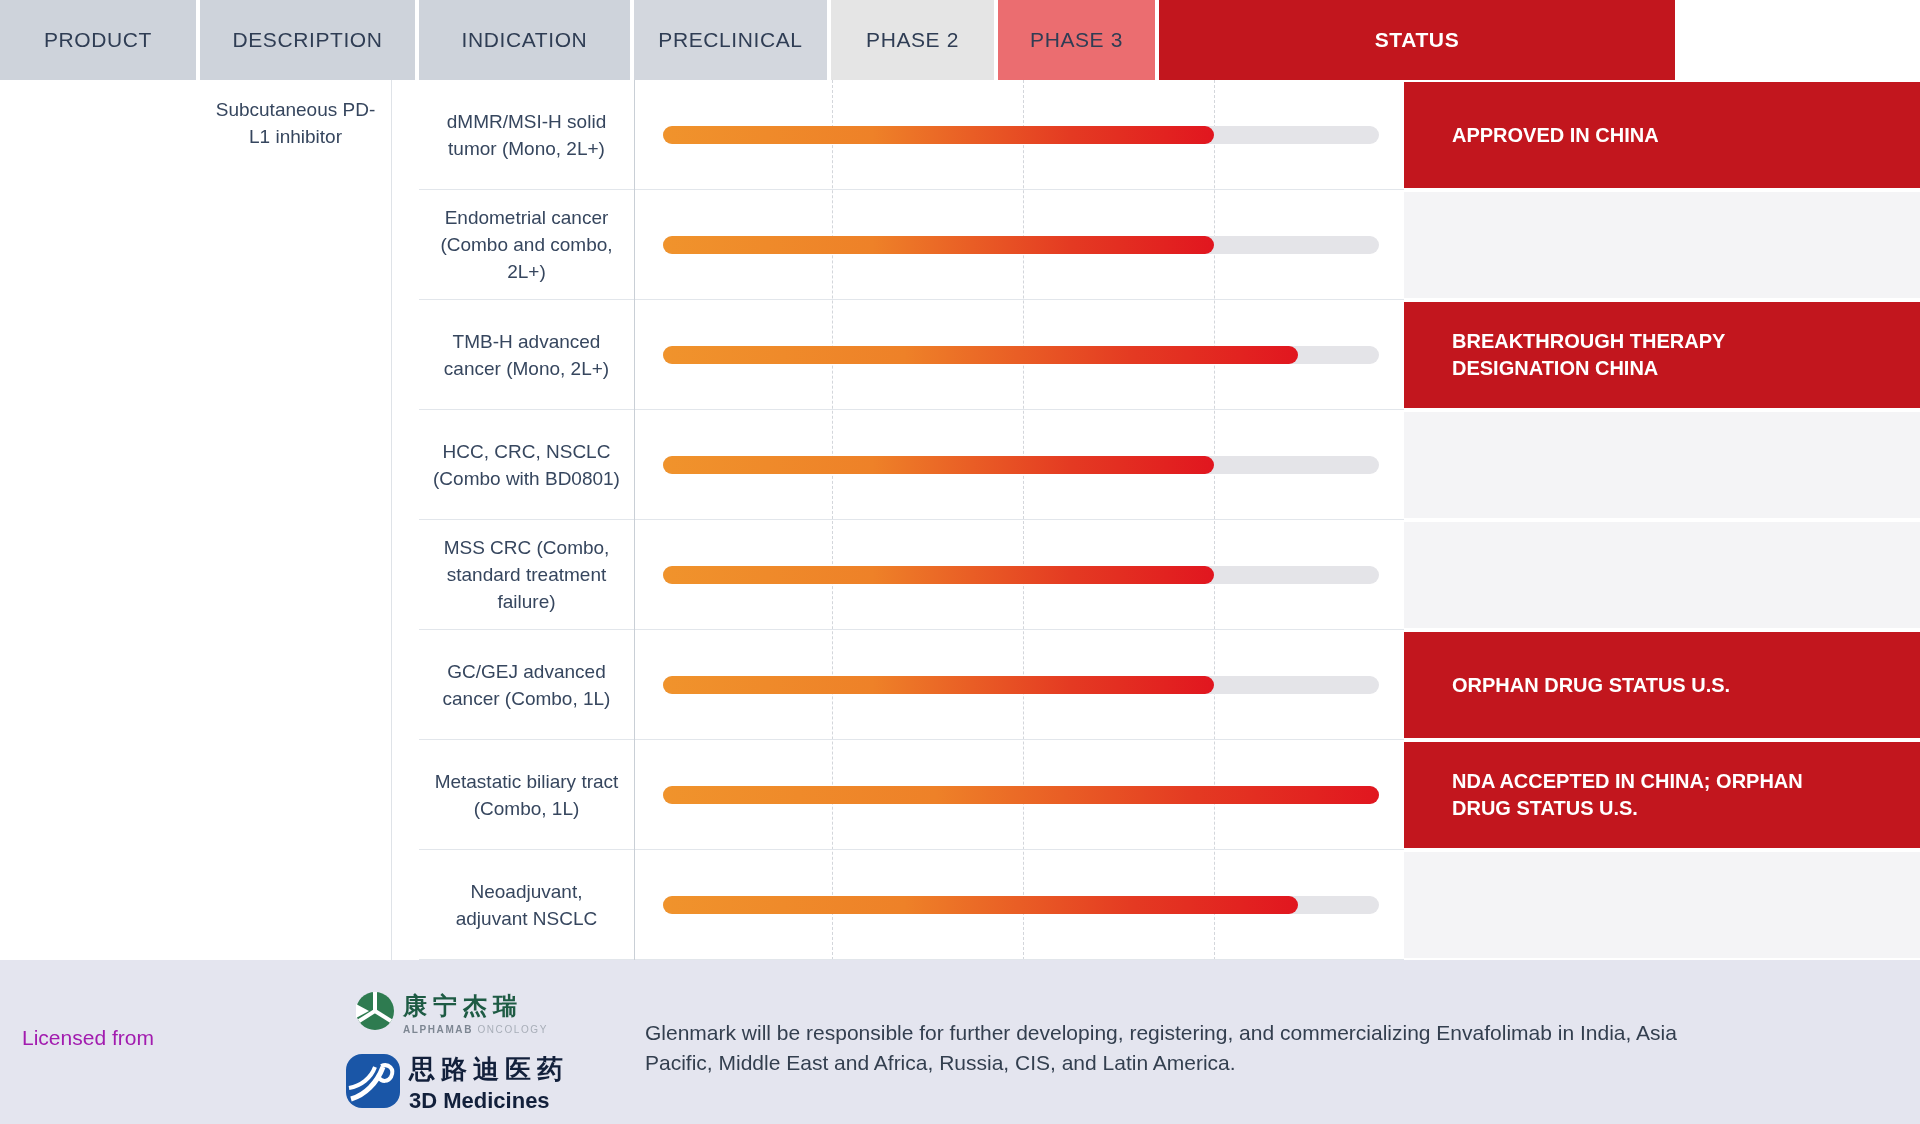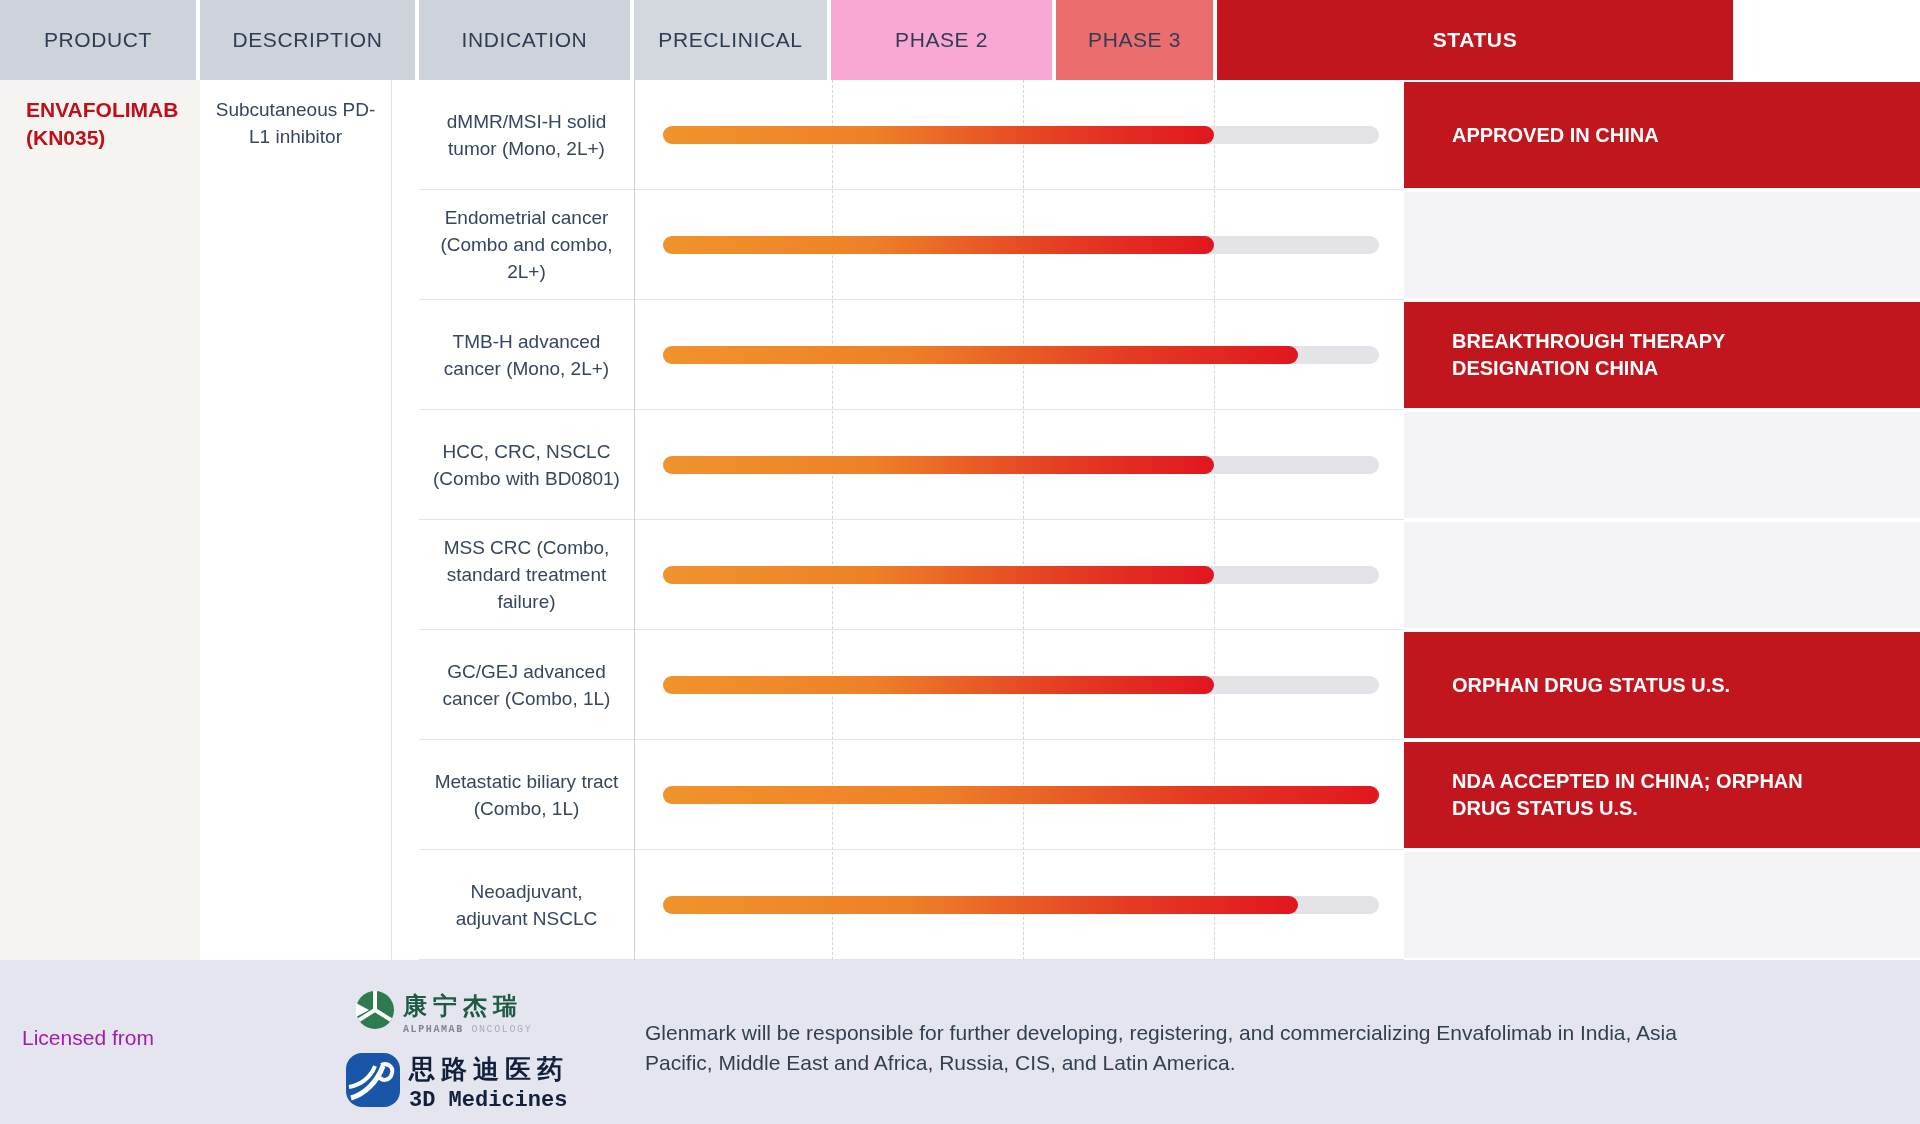--- a/index.html
+++ b/index.html
@@ -8,21 +8,21 @@
 
   
   .header{display:flex;height:80px;}
   .hcell{box-sizing:border-box;border-right:4px solid #fff;display:flex;align-items:center;
          justify-content:center;font-size:21px;letter-spacing:.6px;color:#2F3D54;}
   .hc-product{width:200px;background:#CED3DB;}
   .hc-desc{width:219px;background:#CED3DB;}
   .hc-ind{width:215px;background:#CED3DB;}
   .hc-pre{width:197px;background:#D3D7DE;}
   .hc-p1{width:191px;background:#D4B5BF;}
-  .hc-p2{width:225px;background:#f9a8d4;}
+  .hc-p2{width:167px;background:#e5e5e5;}
   .hc-p3{width:161px;background:#EB6D70;}
   .hc-status{width:516px;background:#C2161E;color:#fff;font-weight:700;border-right:none;}
 
   
   .tbody{position:relative;height:880px;background:#fff;}
   .col{position:absolute;top:0;height:880px;box-sizing:border-box;}
   .col-product{left:0;width:200px;background:#F5F4F1;padding:16px 8px 0 26px;}
   .product-name,.product-code{font-size:21px;font-weight:700;color:#C00F1A;line-height:28px;}
   .col-desc{left:200px;width:192px;background:#fff;padding:16px 12px 0 12px;text-align:center;
             font-size:19px;line-height:27px;color:#36465E;border-right:1px solid #DFE3E8;}
@@ -41,21 +41,21 @@
   .col-status{left:1404px;width:516px;background:#fff;}
   .status-cell{height:110px;box-sizing:border-box;border-top:2px solid #fff;
                border-bottom:2px solid #fff;background:#C2161E;display:flex;align-items:center;
                color:#fff;font-weight:700;font-size:20px;line-height:27px;
                padding:0 115px 0 48px;}
   .status-cell.empty{background:#F4F4F6;}
 
   
   .footer{position:relative;height:164px;background:#E4E5EF;}
   .licensed{position:absolute;left:22px;top:66px;font-size:21px;color:#a21caf;}
-  .logo{position:absolute;display:flex;align-items:center;font-family:Liberation Mono, monospace;}
+  .logo{position:absolute;display:flex;align-items:center;}
   .logo-alphamab{left:355px;top:30px;}
   .logo-3dmed{left:345px;top:92px;}
   .alphamab-text{margin-left:8px;}
   .alphamab-cn{font-size:24px;color:#1E5B44;letter-spacing:6px;font-weight:700;}
   .alphamab-en{font-size:10px;letter-spacing:1.6px;margin-top:2px;}
   .alphamab-en .b{color:#7D8692;font-weight:700;}
   .alphamab-en .l{color:#A8AEB8;}
   .dmed-text{margin-left:8px;}
   .dmed-cn{font-size:26px;font-weight:700;color:#12203B;letter-spacing:6px;}
   .dmed-en{font-size:22px;font-weight:700;color:#12203B;margin-top:1px;}
@@ -73,24 +73,20 @@
     <div class="hcell hc-desc">DESCRIPTION</div>
     <div class="hcell hc-ind">INDICATION</div>
     <div class="hcell hc-pre">PRECLINICAL</div>
     <div class="hcell hc-p2">PHASE 2</div>
     <div class="hcell hc-p3">PHASE 3</div>
     <div class="hcell hc-status">STATUS</div>
   </div>
 
   <div class="tbody">
 
-    <div class="col col-product">
-      <div class="product-name">ENVAFOLIMAB</div>
-      <div class="product-code">(KN035)</div>
-    </div>
 
     <div class="col col-desc">Subcutaneous PD-L1 inhibitor</div>
 
     <div class="col col-ind">
       <div class="ind-cell">dMMR/MSI-H solid tumor (Mono, 2L+)</div>
       <div class="ind-cell">Endometrial cancer (Combo and combo, 2L+)</div>
       <div class="ind-cell">TMB-H advanced cancer (Mono, 2L+)</div>
       <div class="ind-cell">HCC, CRC, NSCLC (Combo with BD0801)</div>
       <div class="ind-cell">MSS CRC (Combo, standard treatment failure)</div>
       <div class="ind-cell">GC/GEJ advanced cancer (Combo, 1L)</div>

